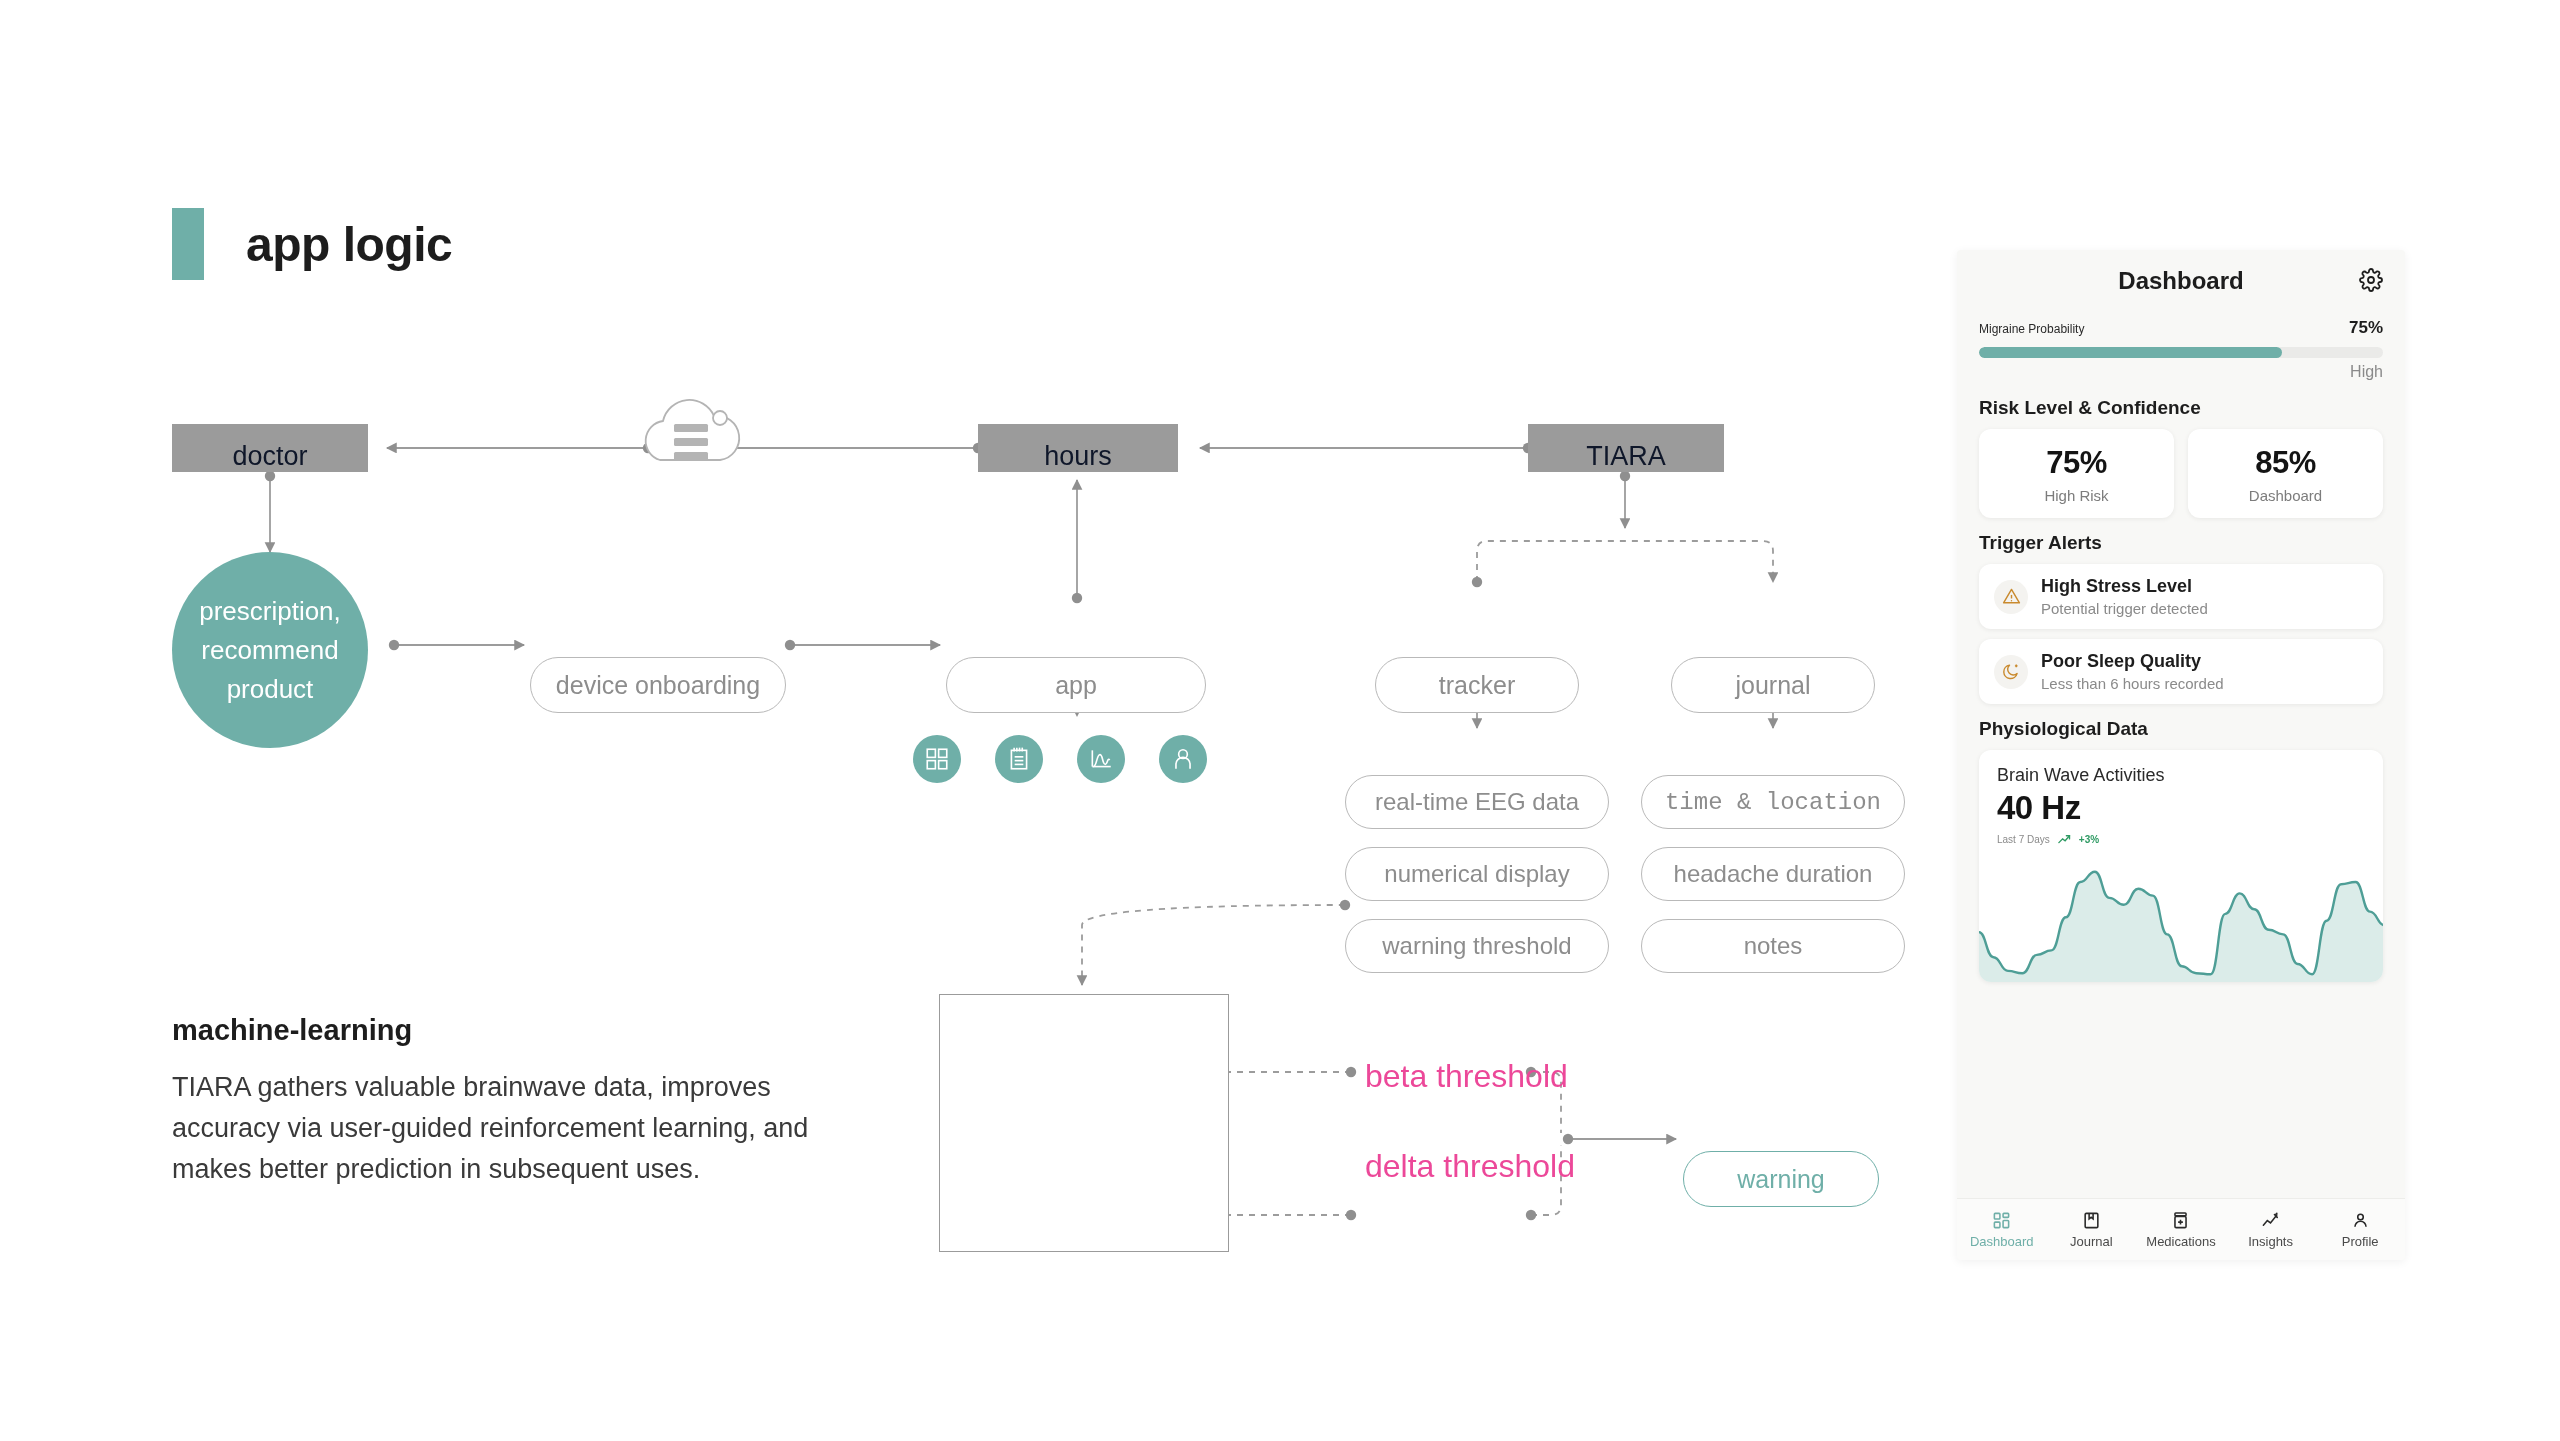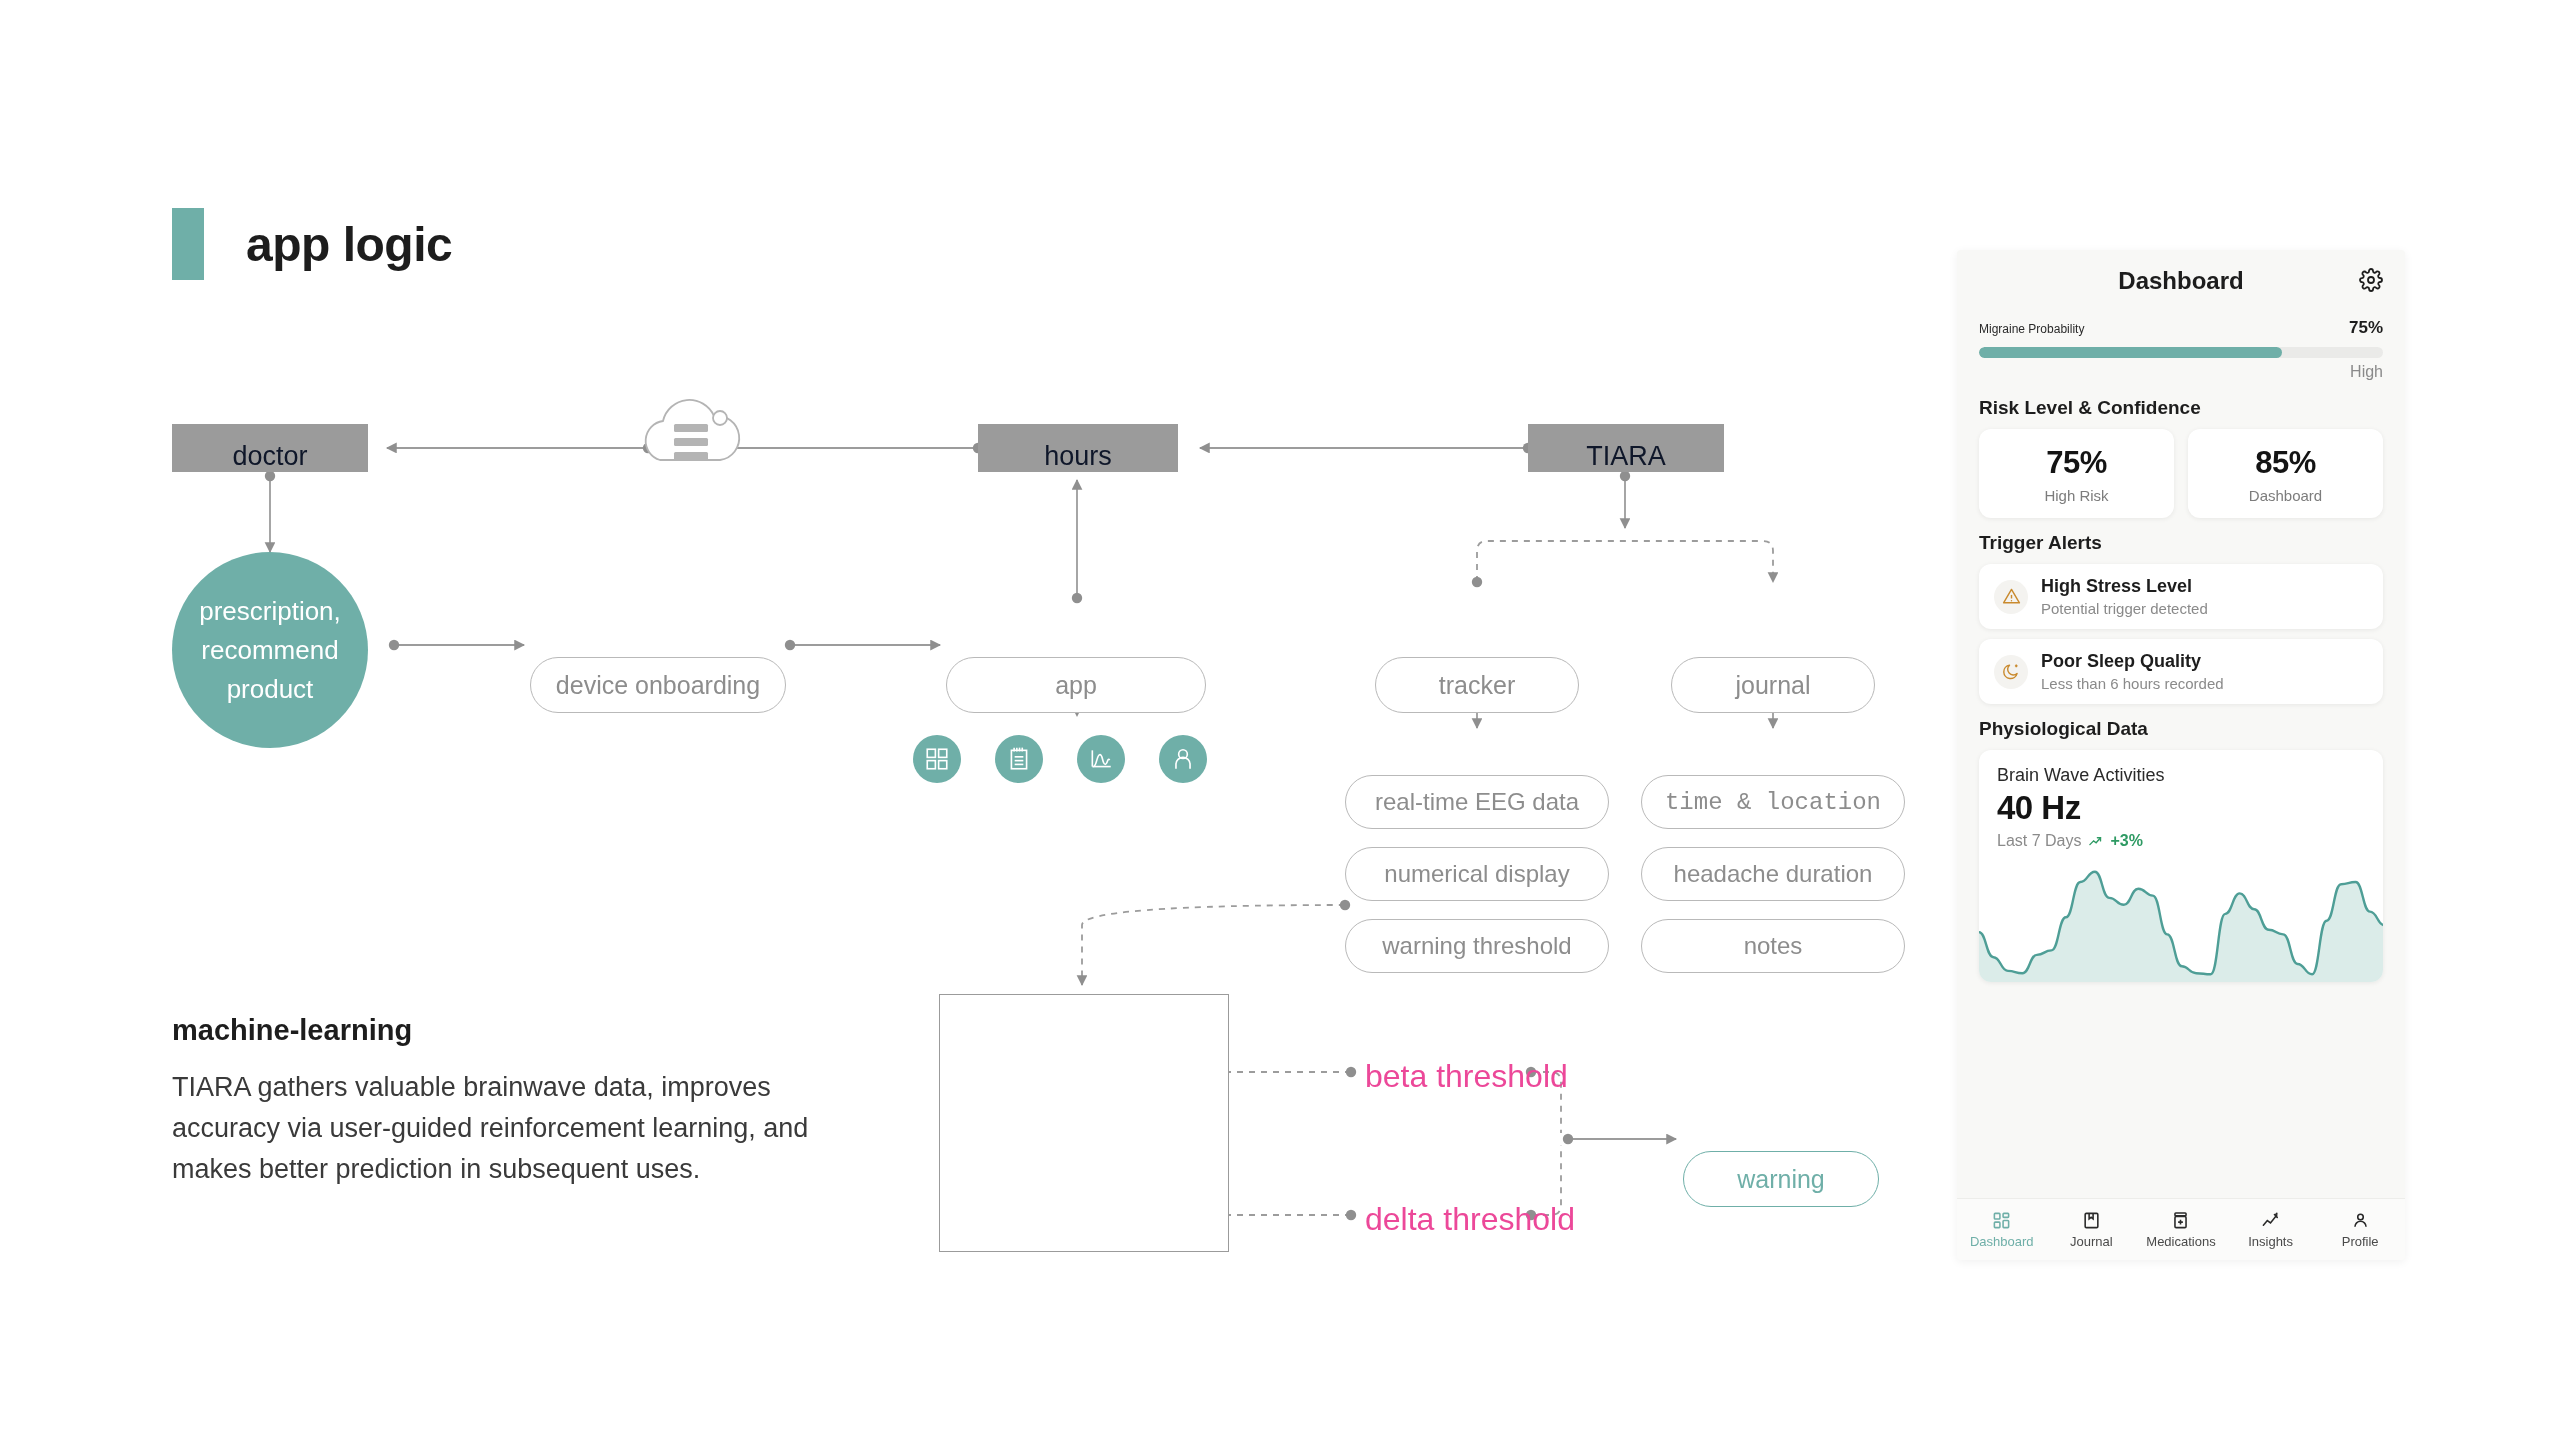--- a/index.html
+++ b/index.html
@@ -79,21 +79,21 @@
   .alert-ico { width: 34px; height: 34px; border-radius: 50%; background: #F4F3F0;
                display: flex; align-items: center; justify-content: center; flex: 0 0 34px; }
   .alert-t { font-size: 18px; font-weight: bold; color: #1d1d1d; }
   .alert-s { font-size: 15px; color: #8a8a8a; margin-top: 3px; }
 
   #bw-card { background: #fff; border-radius: 12px; margin-top: 10px; overflow: hidden;
              box-shadow: 0 1px 5px rgba(0,0,0,0.07); position: relative; height: 232px; }
   #bw-pad { padding: 15px 18px 0; }
   #bw-t { font-size: 18px; color: #2a2a2a; }
   #bw-v { font-size: 33px; font-weight: bold; color: #141414; margin-top: 3px; letter-spacing: -0.5px; }
-  #bw-foot { display: flex; align-items: center; gap: 7px; font-size: 16px; color: #8a8a8a; margin-top: 5px; }
+  #bw-foot { display: flex; align-items: center; gap: 7px; font-size: 10px; color: #8a8a8a; margin-top: 5px; }
   #bw-delta { color: #2E9A63; font-weight: bold; }
   #bw-chart { position: absolute; left: 0; right: 0; bottom: 0; height: 120px; }
 
   #ph-nav { position: absolute; left: 0; right: 0; bottom: 0; height: 62px; background: #FBFBFA;
             border-top: 1px solid #EDEDEA; display: flex; align-items: center; }
   .nav-item { flex: 1; display: flex; flex-direction: column; align-items: center; gap: 4px; }
   .nav-lbl { font-size: 13px; color: #4a4a4a; }
   .nav-item.active .nav-lbl { color: #6FAFA8; }
 </style>
 </head>
@@ -263,21 +263,21 @@
     </svg>
   </div>
   <div class="ico-circle" style="left:1159px;top:735px;">
     <svg width="26" height="26" viewBox="0 0 24 24" fill="none" stroke="#fff" stroke-width="1.5">
       <circle cx="12" cy="7.5" r="4"></circle>
         <path d="M5.5 21 v-4 a6.5 6.5 0 0 1 13 0 v4"></path>
     </svg>
   </div>
 
   <div class="flow-label" style="left:1365px;top:1058px;">beta threshold</div>
-  <div class="flow-label" style="left:1365px;top:1201px;">delta threshold</div>
+  <div class="flow-label" style="left:1365px;top:1148px;">delta threshold</div>
 
   <div class="pill teal" style="left:1683px;top:1111px;width:196px;">
     <span>warning</span>
   </div>
 
   <div id="eeg-box"></div>
 
   <div id="ml-block">
     <div id="ml-head">machine-learning</div>
     <div id="ml-body">TIARA gathers valuable brainwave data, improves accuracy via user-guided reinforcement learning, and makes better prediction in subsequent uses.</div>

